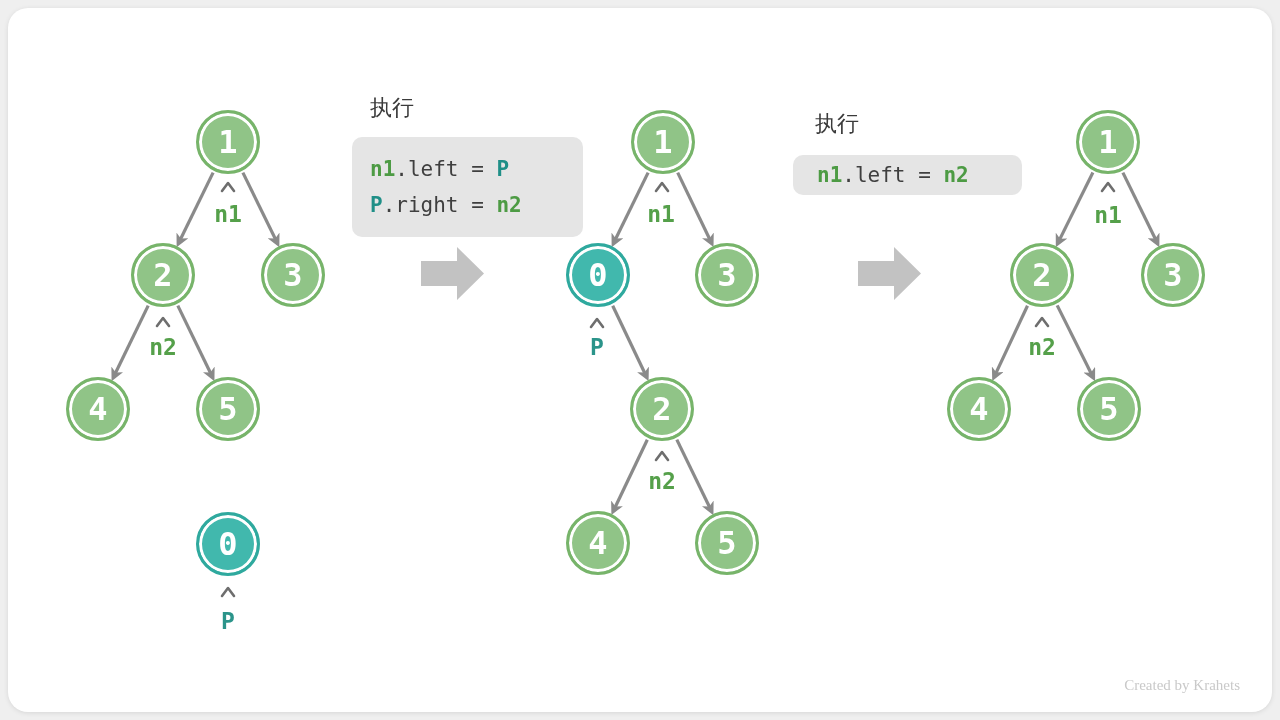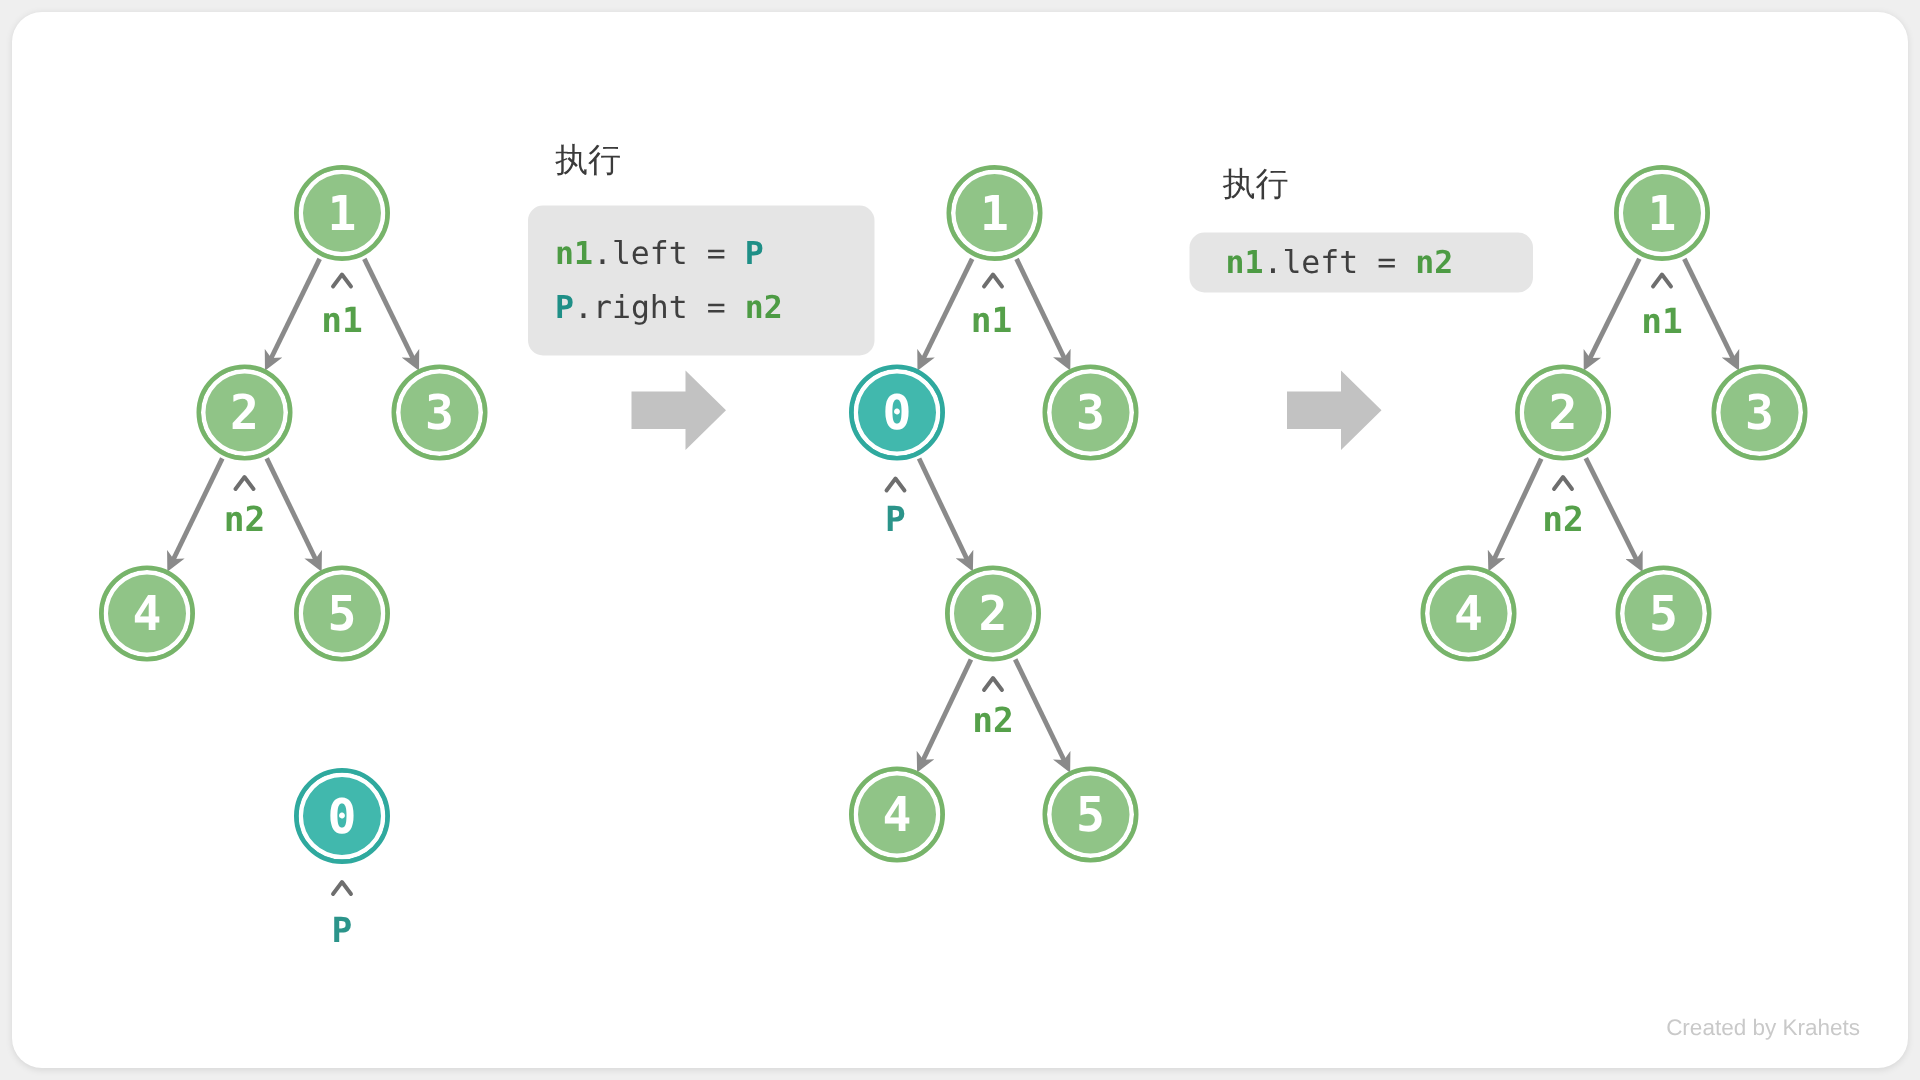--- a/index.html
+++ b/index.html
@@ -47,21 +47,21 @@
     font-family:"DejaVu Sans Mono","Liberation Mono",monospace;
     font-size:21px; color:var(--code-text);
     display:flex; flex-direction:column; justify-content:center;
   }
   .code-line{ white-space:pre; line-height:36px; }
   .tok-green{ color:var(--code-green); font-weight:bold; }
   .tok-teal{ color:var(--code-teal); font-weight:bold; }
   .tok-plain{ color:var(--code-text); }
   .footer{
     position:absolute; right:40px; top:677px;
-    font-family:Liberation Sans, sans-serif;
+    font-family:Liberation Serif, serif;
     font-size:15px; color:var(--footer-gray);text-align:right;
   }
 </style>
 </head>
 <body>
 
 <div class="canvas">
   <div class="sheet"></div>
 
   <svg class="overlay" width="1280" height="720" viewBox="0 0 1280 720">

